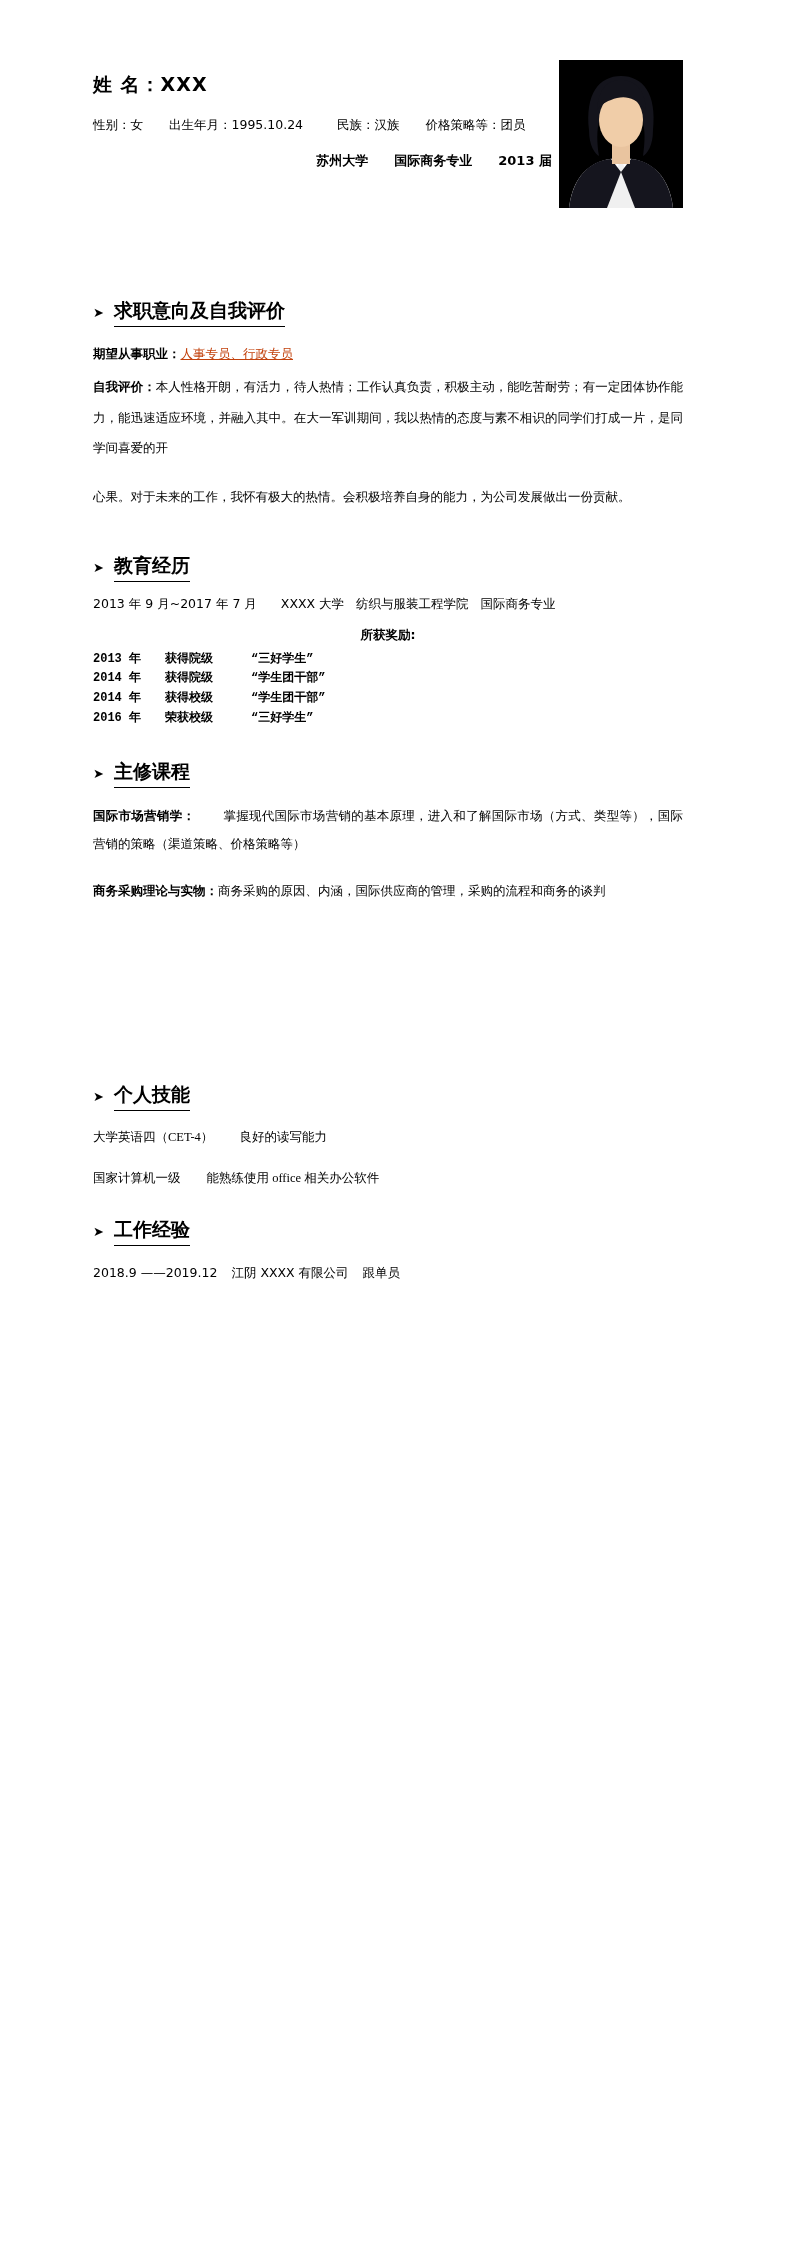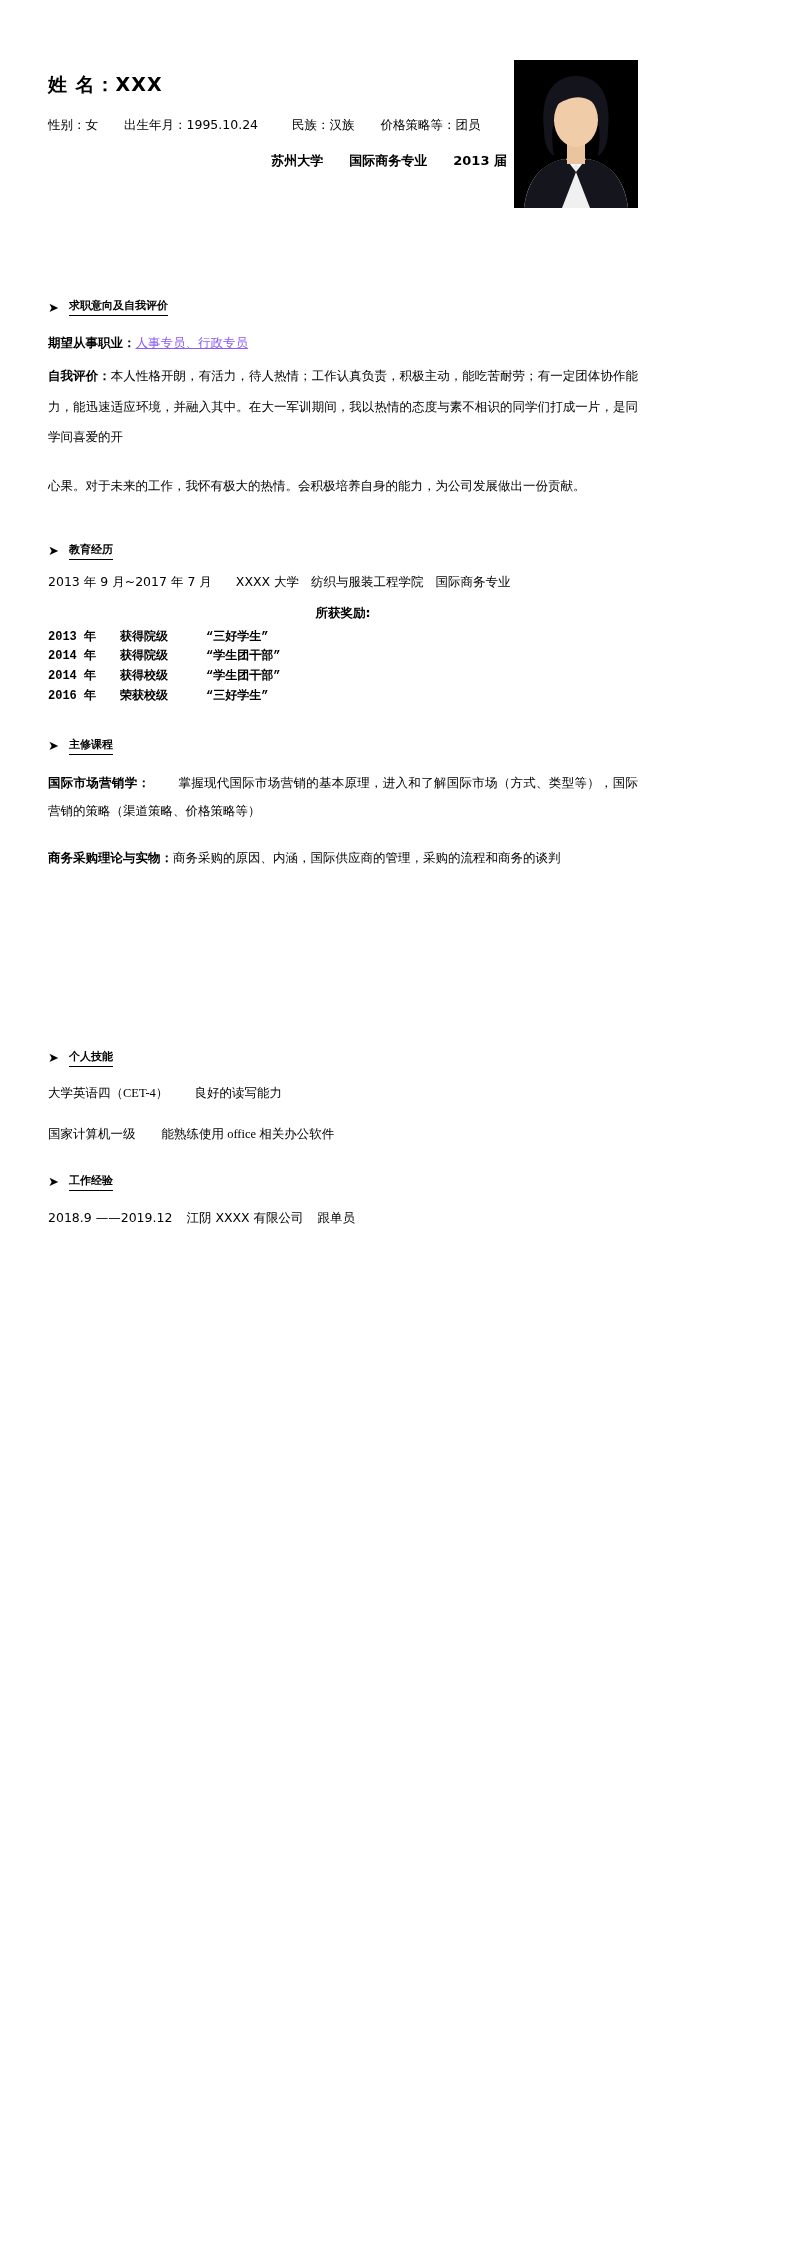--- a/index.html
+++ b/index.html
@@ -14,20 +14,21 @@
     color: #000000;
     position: relative;
   }
   .page {
     width: 686px;
     min-height: 2246px;
     position: relative;
     background: #ffffff;
     box-sizing: border-box;
     padding: 0;
+    margin-left: 45px;
   }
   .content {
     position: relative;
     padding: 0 48px;
   }
 
   
   .header {
     position: relative;
     padding-top: 72px;
@@ -81,35 +82,35 @@
     gap: 10px;
     margin-top: 26px;
     margin-bottom: 14px;
   }
   .arrow {
     font-size: 13px;
     line-height: 1;
     color: #000;
   }
   .section-title .label {
-    font-size: 11px;
+    font-size: 19px;
     font-weight: bold;
     border-bottom: 1px solid #000;
     padding-bottom: 2px;
   }
 
   
   .row {
     font-size: 12.5px;
     line-height: 2.0;
     margin-bottom: 6px;
   }
   .lbl-bold { font-weight: bold; }
   .link {
-    color: #8b5cf6;
+    color: #c2410c;
     text-decoration: underline;
   }
   .para {
     font-size: 12.5px;
     line-height: 2.45;
     text-align: justify;
   }
   .para b { font-weight: bold; }
 
   .edu-line {

